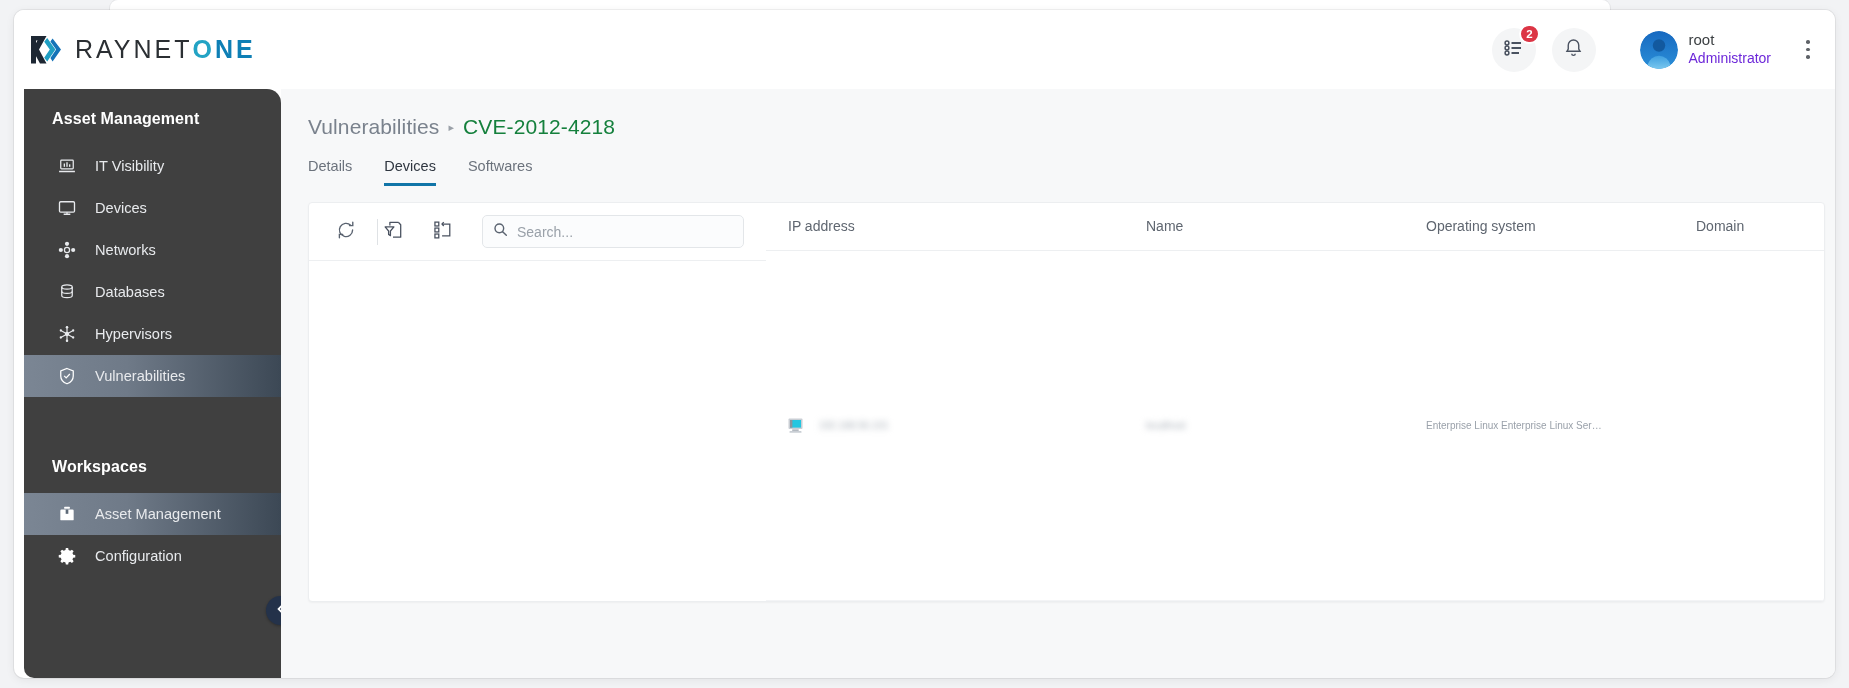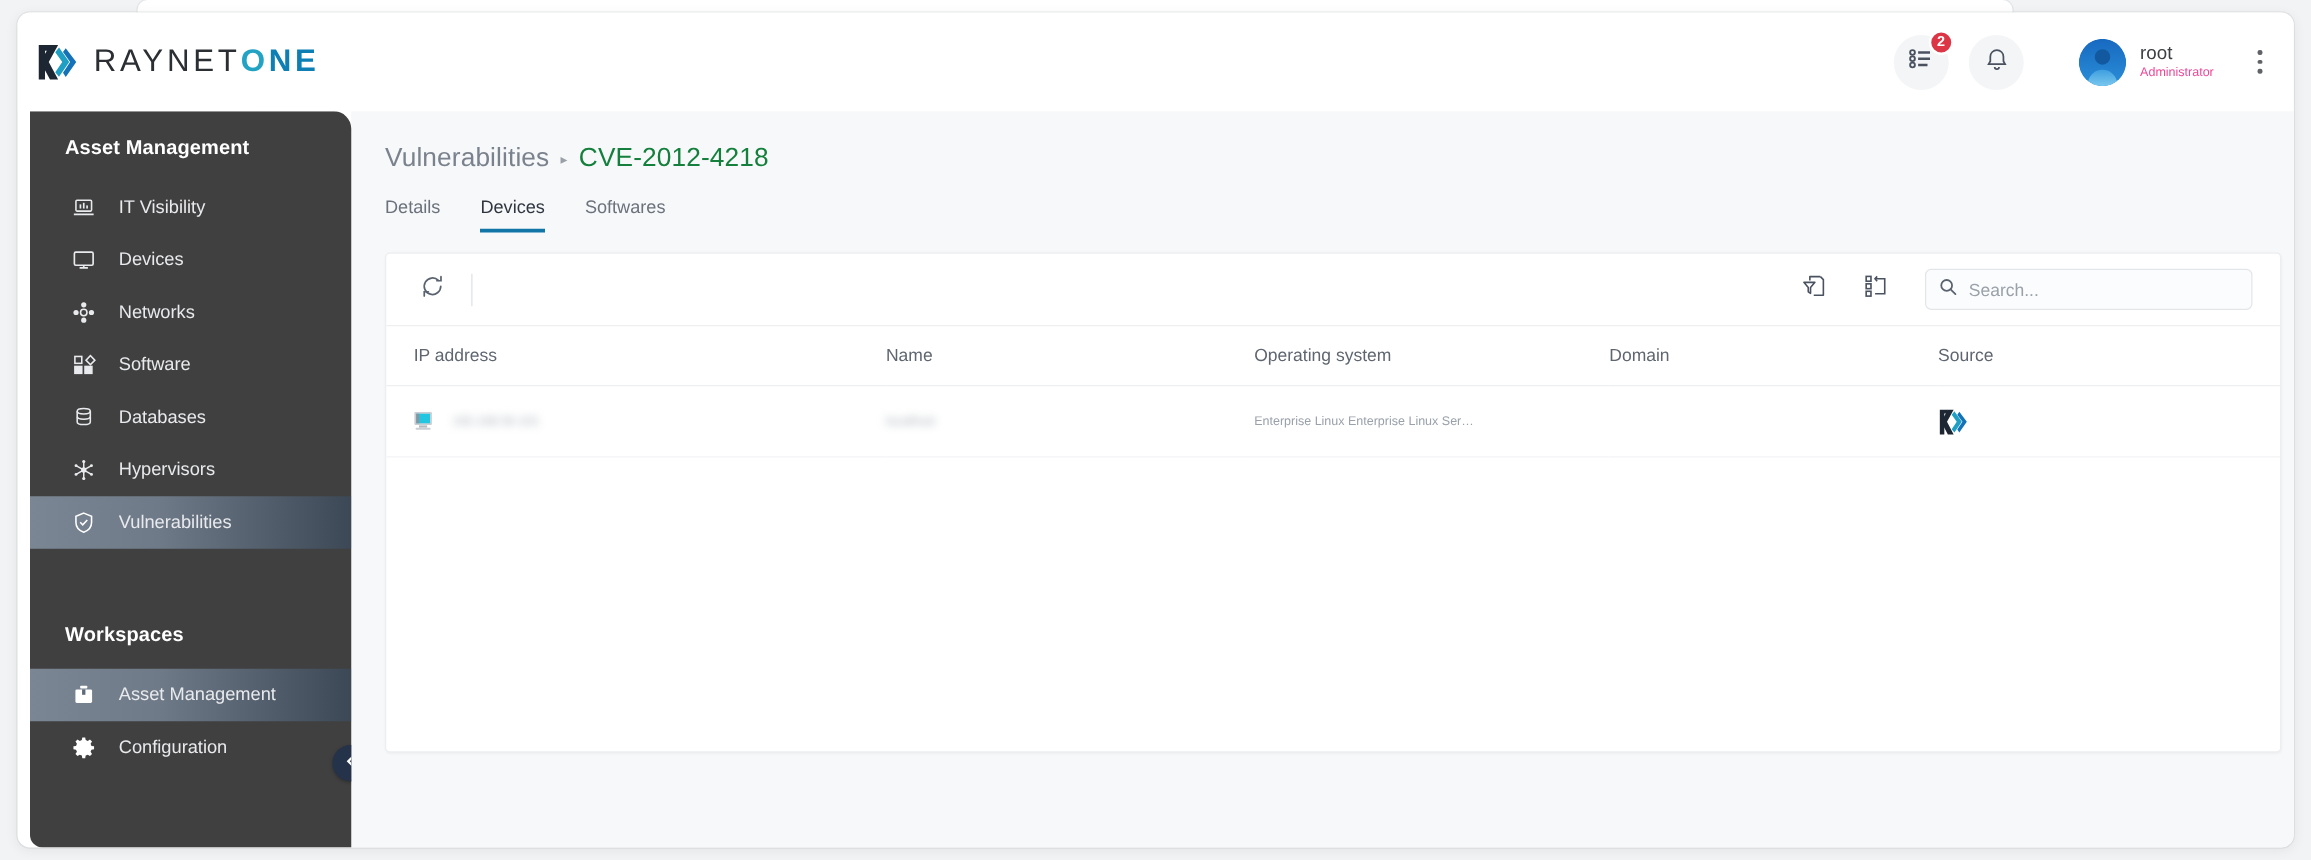--- a/index.html
+++ b/index.html
@@ -66,21 +66,21 @@
     padding: 0 5px;
     border: 2px solid #fff;
   }
   #user-block { display: flex; align-items: center; margin-left: 44px; }
   #avatar {
     width: 38px; height: 38px; border-radius: 50%;
     overflow: hidden; margin-right: 11px; flex: none;
   }
   #user-text { line-height: 1.25; }
   #user-name { font-size: 15px; color: #3c4043; }
-  #user-role { font-size: 10px; color: #ec4899; }
+  #user-role { font-size: 14px; color: #6d28d9; }
   #kebab-btn {
     margin-left: 26px; width: 22px; height: 30px;
     display: flex; flex-direction: column; align-items: center;
     justify-content: center; gap: 4px; cursor: pointer;
   }
   #kebab-btn i { width: 3.5px; height: 3.5px; border-radius: 50%; background: #5f6368; display:block; }
 
   
   #sidebar {
     position: absolute; left: 10px; top: 79px;
@@ -144,21 +144,21 @@
   .tab.active { color: #2f3640; border-bottom-color: #1175a8; }
 
   
   #card {
     margin-top: 16px;
     width: 1517px; height: 400px;
     background: #ffffff;
     border: 1px solid #eceef0;
     border-radius: 4px;
     box-shadow: 0 1px 2px rgba(0,0,0,.04);
-    display: flex; flex-direction: column;
+    display: flex; flex-direction: row;
     overflow: hidden;
   }
   #toolbar {
     height: 58px; display: flex; align-items: center;
     padding: 0 22px 0 22px;
     border-bottom: 1px solid #edeff1;
     flex: none;
   }
   .tool-btn {
     width: 30px; height: 30px; display: flex; align-items: center;
@@ -320,31 +320,20 @@
           <circle cx="12" cy="12" r="3.1" fill="none" stroke="#e8eaed" stroke-width="1.5"></circle>
           <circle cx="12" cy="4.6" r="2.5"></circle>
             <circle cx="12" cy="19.4" r="2.5"></circle>
           <circle cx="4.6" cy="12" r="2.5"></circle>
             <circle cx="19.4" cy="12" r="2.5"></circle>
         </svg>
       </span>
       <span>Networks</span>
     </div>
 
-    <div class="nav-item">
-      <span class="ni-icon">
-        <svg width="20" height="20" viewBox="0 0 24 24" fill="none" stroke="#e8eaed" stroke-width="1.5">
-          <rect x="3.5" y="3.8" width="6.6" height="6.6"></rect>
-          <rect x="3.5" y="13.4" width="6.6" height="6.6" fill="#e8eaed"></rect>
-          <rect x="13.2" y="13.4" width="6.6" height="6.6" fill="#e8eaed"></rect>
-          <rect x="16.3" y="2.2" width="6" height="6" transform="rotate(45 16.3 5.2)"></rect>
-        </svg>
-      </span>
-      <span>Software</span>
-    </div>
 
 
     <div class="nav-item">
       <span class="ni-icon">
         <svg width="20" height="20" viewBox="0 0 24 24" fill="none" stroke="#e8eaed" stroke-width="1.5">
           <ellipse cx="12" cy="6" rx="6.3" ry="2.6"></ellipse>
           <path d="M5.7 6 v5 c0 1.45 2.82 2.6 6.3 2.6 s6.3 -1.15 6.3 -2.6 v-5"></path>
           <path d="M5.7 11.2 v5 c0 1.45 2.82 2.6 6.3 2.6 s6.3 -1.15 6.3 -2.6 v-5"></path>
         </svg>
       </span>

